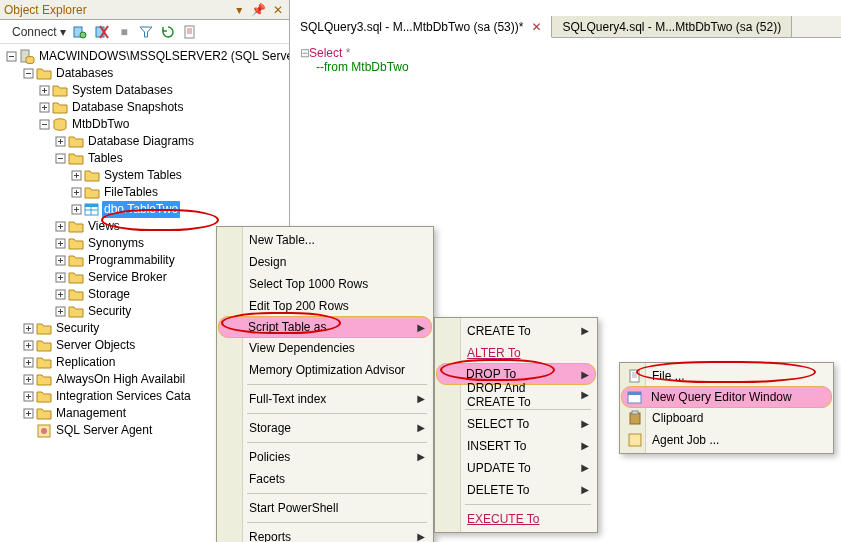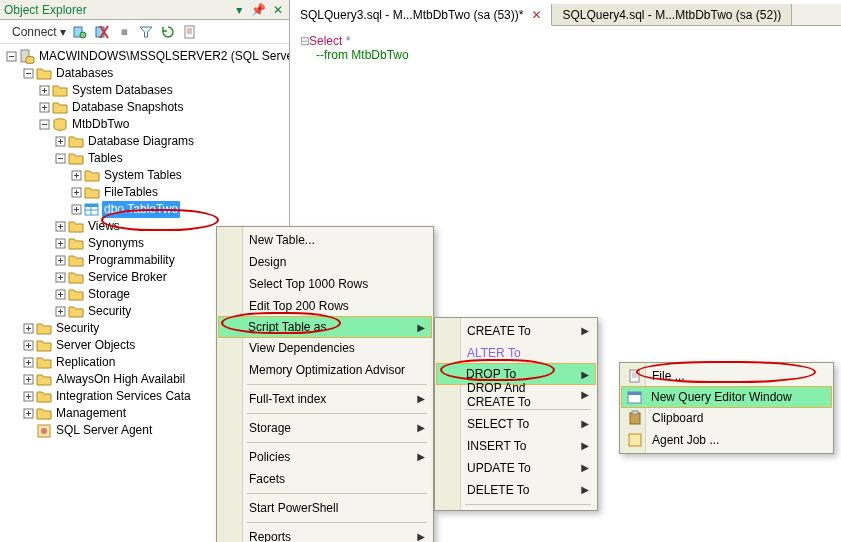--- a/index.html
+++ b/index.html
@@ -1,50 +1,50 @@
 <!DOCTYPE html>
 <html><head>
 <meta charset="utf-8">
 <style>
   * { box-sizing: border-box; margin: 0; padding: 0; font-family: "Segoe UI", Tahoma, sans-serif; font-size: 12px; }
   body { width: 841px; height: 542px; background: #fff; overflow: hidden; position: relative; }
 
   
   .left-panel { position: absolute; left:0; top:0; width:290px; height:542px; border-right:1px solid #aaa; background:#fff; }
-  .panel-title { height:20px; background:#f0f0e8; border-bottom:1px solid #aaa; display:flex; align-items:center; padding:0 4px; font-weight:normal; color:#15803d; justify-content:space-between;}
+  .panel-title { height:20px; background:#f0f0e8; border-bottom:1px solid #aaa; display:flex; align-items:center; padding:0 4px; font-weight:normal; color:#a16207; justify-content:space-between;}
   .panel-title .title-text { flex:1; }
   .panel-title .tb-icons span { margin-left:2px; display:inline-block; width:14px; height:14px; text-align:center; }
   .connect-bar { height:24px; display:flex; align-items:center; padding:0 12px; gap:6px; border-bottom:1px solid #ddd; }
   .connect-bar span.tb { width:16px; height:16px; display:inline-flex; align-items:center; justify-content:center; }
   .tree { padding:4px 0 0 4px; line-height:17px; overflow:hidden; }
   .node { display:flex; align-items:center; gap:2px; padding:0 2px; white-space:nowrap; }
   .children { padding-left:16px; }
   .toggle { width:12px; height:12px; display:inline-flex; align-items:center; justify-content:center; font-size:10px; color:#555; cursor:pointer;}
   .icon { width:16px; height:16px; display:inline-flex; align-items:center; justify-content:center; font-size:13px; }
   .label { padding:0 2px; }
   .selected { background:#3399ff; color:#fff; border-radius:1px; position:relative; }
   .circle-highlight { position:absolute; border:2px solid #d40000; border-radius:50%/60%; pointer-events:none; }
 
   
-  .editor { position:absolute; left:290px; top:4px; right:0; height:463px; }
+  .editor { position:absolute; left:290px; top:16px; right:0; height:463px; }
   .tabbar { height:22px; display:flex; align-items:stretch; background:#f0f0e8; border-bottom:1px solid #aaa; }
   .tab { padding:2px 10px; border-right:1px solid #aaa; display:flex; align-items:center; gap:2px; background:#e8e8d8; }
   .tab.active { background:#fff; border-bottom:1px solid #fff; margin-bottom:-1px; font-weight:normal;}
   .code { padding:8px 0 0 10px; font-family:Consolas, monospace; font-size:13px; color:#000;}
   .k-blue { color:#be185d; }
   .k-gray { color:#808080; }
   .k-green { color:#008000; }
   .k-dash { color:#999; display:inline-block; width:9px; text-align:center; }
 
   
   .menu { position:absolute; background:#f5f5ed; border:1px solid #9a9a8a; box-shadow:3px 3px 6px rgba(0,0,0,.25); padding:2px; }
   .menu .iconcol { position:absolute; left:0; top:0; bottom:0; width:26px; background:#eeeedc; border-right:1px solid #d4d4c4; }
   .menu-item { position:relative; height:22px; display:flex; align-items:center; padding-left:30px; padding-right:20px; cursor:default;}
-  .menu-item.disabled { color:#8b5cf6; }
-  .menu-item.hl { background:#86efac; border:1px solid #e8b24c; border-radius:0; margin:-1px; padding-left:29px;}
+  .menu-item.disabled { color:#be185d;text-decoration:underline; }
+  .menu-item.hl { background:#f9a8d4; border:1px solid #e8b24c; border-radius:10px; margin:-1px; padding-left:29px;}
   .menu-sep { height:1px; margin:3px 4px 3px 28px; background:#c8c8b8; }
   .menu-item .arrow { position:absolute; right:6px; top:5px; font-size:10px; color:#333; }
   .menu-item .micon { position:absolute; left:5px; top:3px; width:16px; height:16px; display:flex; align-items:center; justify-content:center;}
 </style>
 </head>
 <body>
 
 <svg width="0" height="0" style="position:absolute">
   <defs>
     <g id="folder-ico">
@@ -529,20 +529,23 @@
     </div>
   <div class="menu-item">
       <span>UPDATE To</span>
       <span class="arrow">▶</span>
     </div>
   <div class="menu-item">
       <span>DELETE To</span>
       <span class="arrow">▶</span>
     </div>
   <div class="menu-sep"></div>
+  <div class="menu-item disabled">
+      <span>EXECUTE To</span>
+    </div>
 </div>
 <div class="circle-highlight" style="left:440px; top:359px; width:115px; height:22px;"></div>
 
 <div class="menu" style="left:619px; top:362px; width:215px;">
   <div class="iconcol"></div>
   <div class="menu-item">
     <span class="micon">
         <svg width="16" height="16">
           <rect x="3" y="2" width="9" height="12" fill="#fff" stroke="#888"></rect>
           <path d="M5 5h5M5 7h5M5 9h5" stroke="#aaa"></path>

